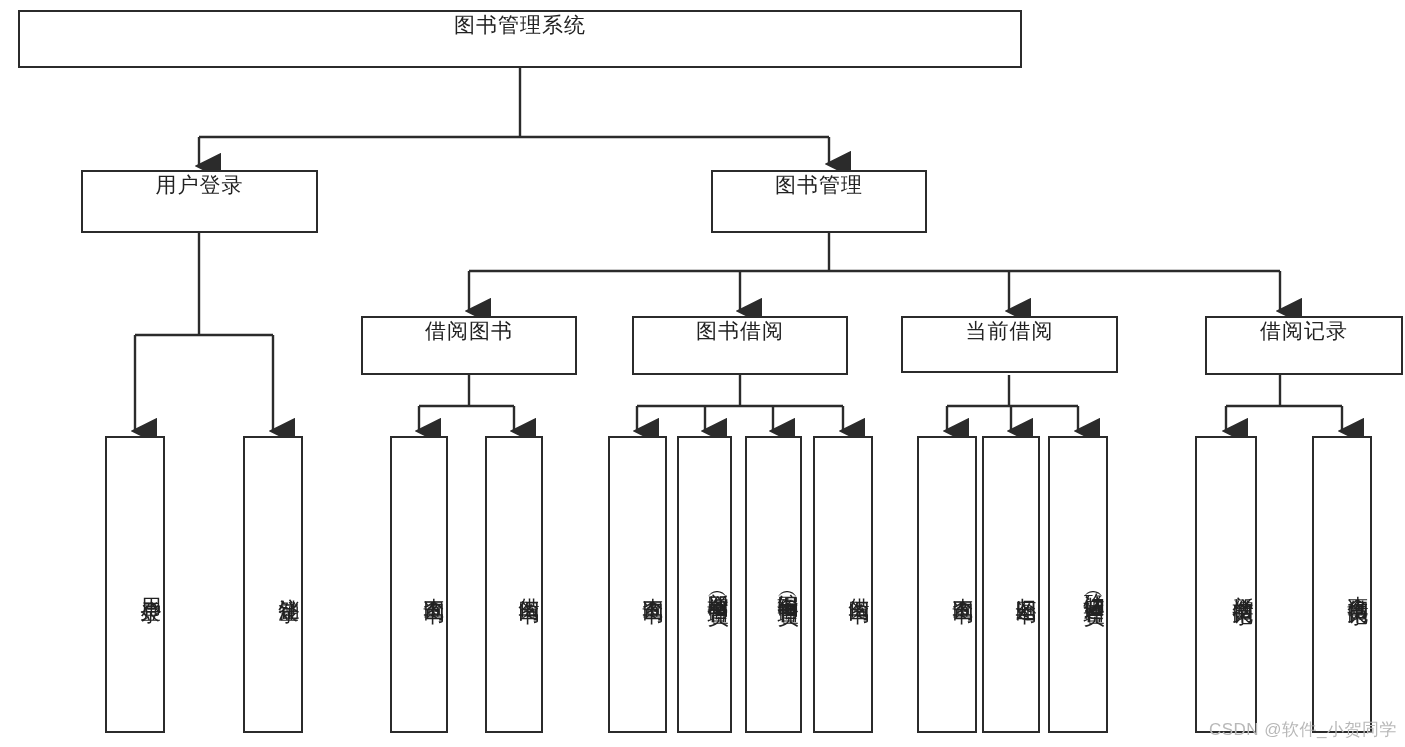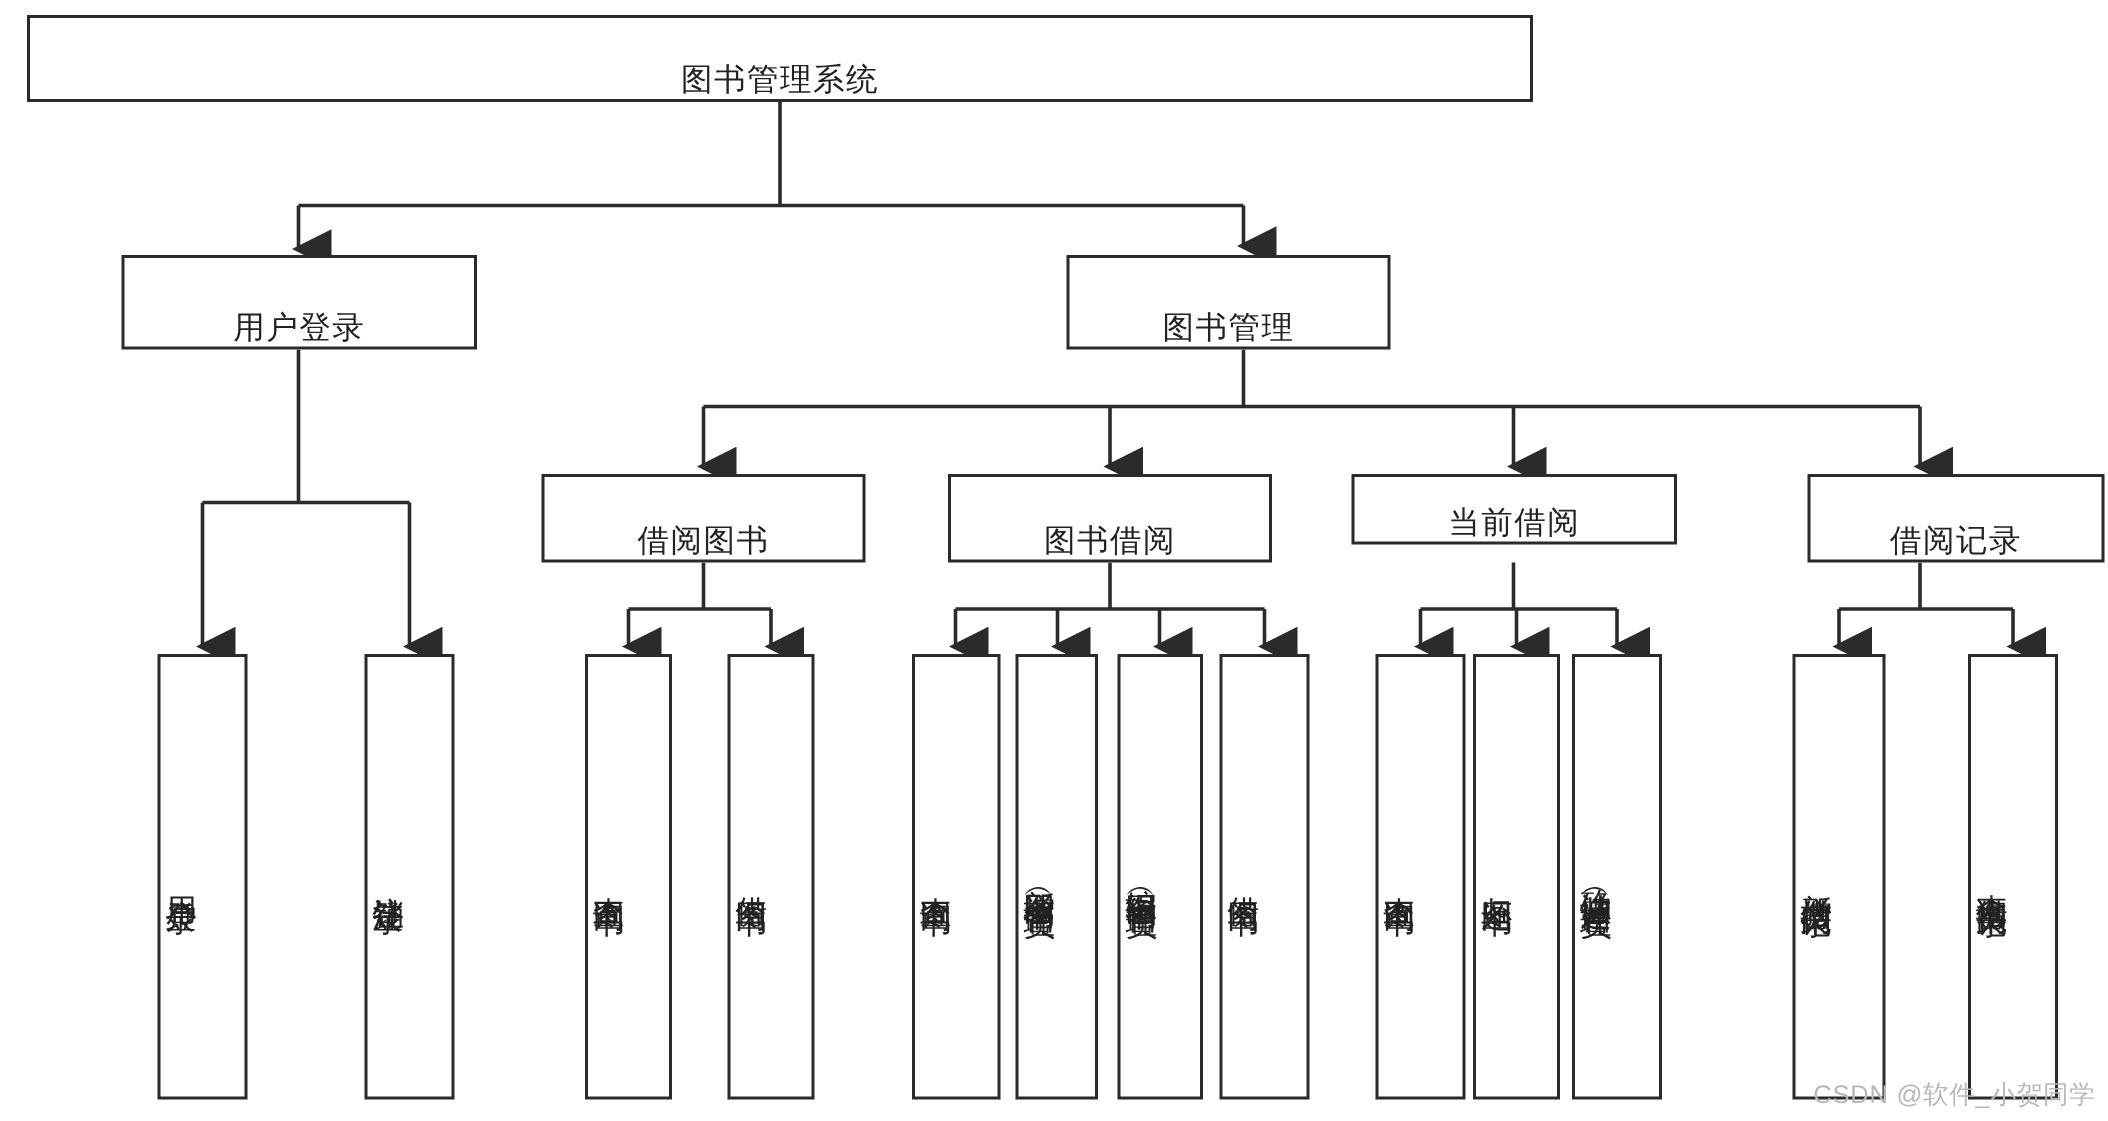--- a/index.html
+++ b/index.html
@@ -24,21 +24,21 @@
     width: 1405px;
     height: 747px;
     pointer-events: none;
   }
   .node {
     position: absolute;
     box-sizing: border-box;
     background: #ffffff;
     border: 2px solid #2b2b2b;
     display: flex;
-    align-items: flex-end;
+    align-items: flex-start;
     justify-content: center;
     color: #222222;
     z-index: 2;
   }
   .node.horiz {
     font-size: 21px;
     letter-spacing: 1px;
     line-height: 1.2;
   }
   .node.vert {
@@ -132,21 +132,21 @@
   <div class="node horiz" style="left:711px; top:170px; width:216px; height:63px;">
     <span>图书管理</span>
   </div>
 
   <div class="node horiz" style="left:361px; top:316px; width:216px; height:59px;">
     <span>借阅图书</span>
   </div>
   <div class="node horiz" style="left:632px; top:316px; width:216px; height:59px;">
     <span>图书借阅</span>
   </div>
-  <div class="node horiz" style="left:901px; top:316px; width:217px; height:47px;">
+  <div class="node horiz" style="left:901px; top:316px; width:217px; height:57px;">
     <span>当前借阅</span>
   </div>
   <div class="node horiz" style="left:1205px; top:316px; width:198px; height:59px;">
     <span>借阅记录</span>
   </div>
 
   <div class="node vert" style="left:105px; top:436px; width:60px; height:297px;">
     <span class="vlabel">用户登录</span>
   </div>
   <div class="node vert" style="left:243px; top:436px; width:60px; height:297px;">

